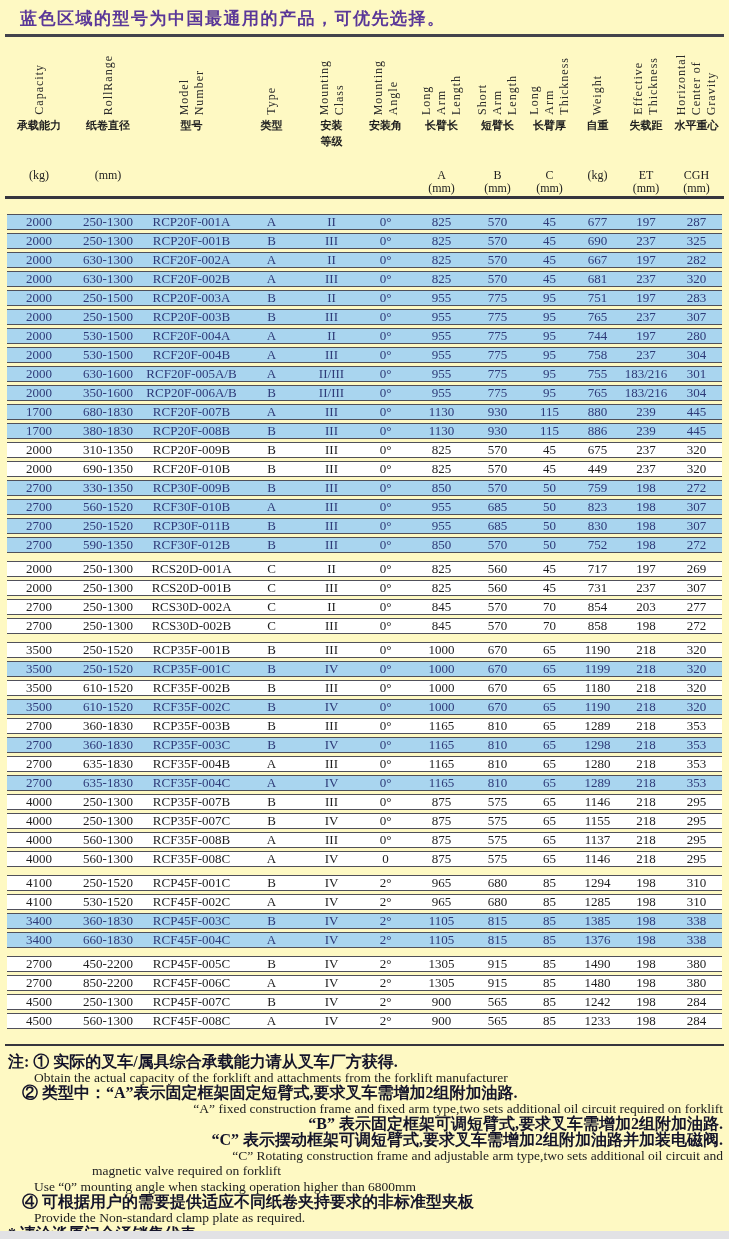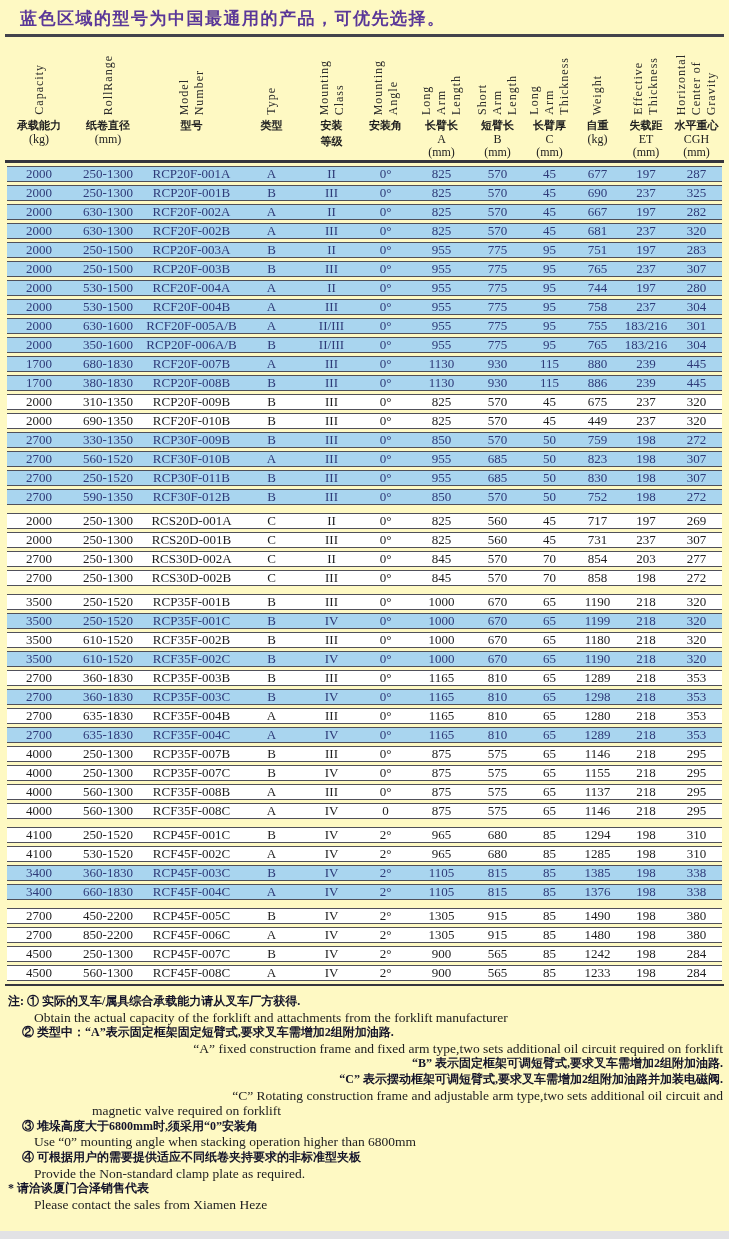--- a/index.html
+++ b/index.html
@@ -12,37 +12,37 @@
   .title-rule { height:3px; background:#43434c; margin:0 5px 2px 5px; }
 
   
   .thead { display:flex; align-items:flex-start; margin:0 7px; }
   .hcell { display:flex; flex-direction:column; align-items:center; }
   .vwrap { height:76px; display:flex; align-items:flex-end; justify-content:center; }
   .vtext { writing-mode:vertical-rl; transform:rotate(180deg); white-space:pre;
            font-size:12px; line-height:1.25; letter-spacing:1px; color:#2b2b2b; text-align:left; }
   .hzh  { font-size:11px; font-weight:bold; color:#222; white-space:pre-line;
           line-height:16px; margin-top:2px; text-align:center; }
-  .hsub { font-size:12px; color:#222; white-space:pre-line; line-height:13px; text-align:center; }
+  .hsub { font-size:12px; color:#222; white-space:pre-line; line-height:13px; text-align:center;margin-top:36px; }
   .header-rule { height:3px; background:#36363e; margin:1px 5px 0 5px; }
 
   
   table.spec { border-collapse:separate; border-spacing:0 3px; table-layout:fixed;
-               margin:0 7px; }
+               margin:12px 7px; }
   table.spec td { text-align:center; font-size:13px; line-height:14px; padding:0;
                   border-top:1px solid #50505a; border-bottom:1px solid #50505a;
                   color:#1e1e1e; background:#ffffff; overflow:hidden; white-space:nowrap; }
   tr.hl td { background:#a9d5ef; color:#2e3a78; }
   tr.spacer td { border:none; background:transparent; height:2px; line-height:2px; }
   .table-bottom-rule { height:2px; background:#36363e; margin:0 5px 5px 5px; }
 
   
   .notes { padding:3px 6px 0 6px; }
   .note-line { font-size:13.5px; line-height:15.6px; color:#222; }
-  .note-line.zh { font-weight:bold; color:#14142a; font-size:12px; }
+  .note-line.zh { font-weight:bold; color:#14142a; font-size:16px; }
   .lvl0 { padding-left:2px; }
   .lvl1 { padding-left:16px; }
   .lvl2 { padding-left:28px; }
   .lvl3 { padding-left:62px;text-align:right; }
   .lvl4 { padding-left:86px; }
 
   .bottom-shade { position:absolute; left:0; bottom:0; width:100%; height:8px; background:#e2e2e5; }
 </style>
 </head>
 <body>
@@ -776,21 +776,20 @@
 
   <div class="notes">
       <div class="note-line zh lvl0">注: ① 实际的叉车/属具综合承载能力请从叉车厂方获得.</div>
       <div class="note-line lvl2">Obtain the actual capacity of the forklift and attachments from the forklift manufacturer</div>
       <div class="note-line zh lvl1">② 类型中：“A”表示固定框架固定短臂式,要求叉车需增加2组附加油路.</div>
       <div class="note-line lvl3">“A” fixed construction frame and fixed arm type,two sets additional oil circuit required on forklift</div>
       <div class="note-line zh lvl3">“B” 表示固定框架可调短臂式,要求叉车需增加2组附加油路.</div>
       <div class="note-line zh lvl3">“C” 表示摆动框架可调短臂式,要求叉车需增加2组附加油路并加装电磁阀.</div>
       <div class="note-line lvl3">“C” Rotating construction frame and adjustable arm type,two sets additional oil circuit and</div>
       <div class="note-line lvl4">magnetic valve required on forklift</div>
-      <div class="note-line zh lvl1">③ 堆垛高度大于6800mm时,须采用“0”安装角</div>
       <div class="note-line lvl2">Use “0” mounting angle when stacking operation higher than 6800mm</div>
       <div class="note-line zh lvl1">④ 可根据用户的需要提供适应不同纸卷夹持要求的非标准型夹板</div>
       <div class="note-line lvl2">Provide the Non-standard clamp plate as required.</div>
       <div class="note-line zh lvl0">* 请洽谈厦门合泽销售代表</div>
       <div class="note-line lvl2">Please contact the sales from Xiamen Heze</div>
     </div>
 
   <div class="bottom-shade"></div>
 </div>
 

